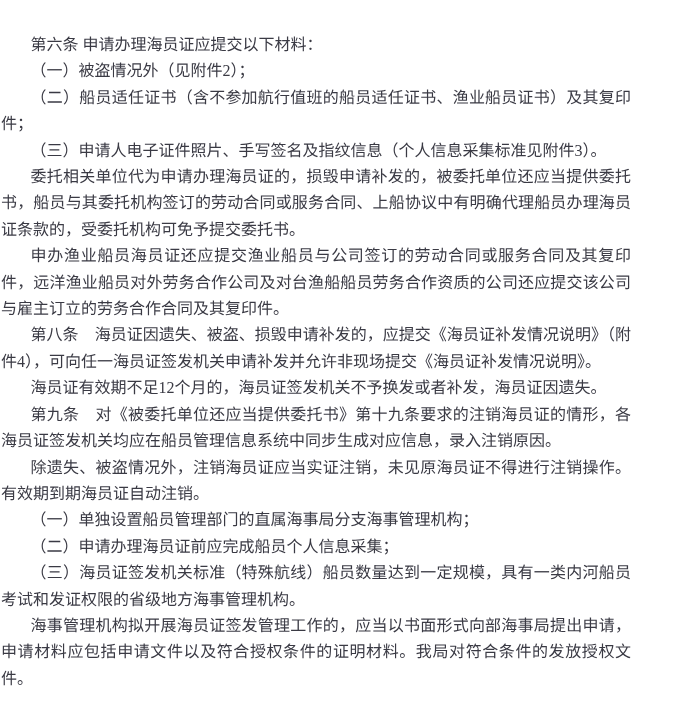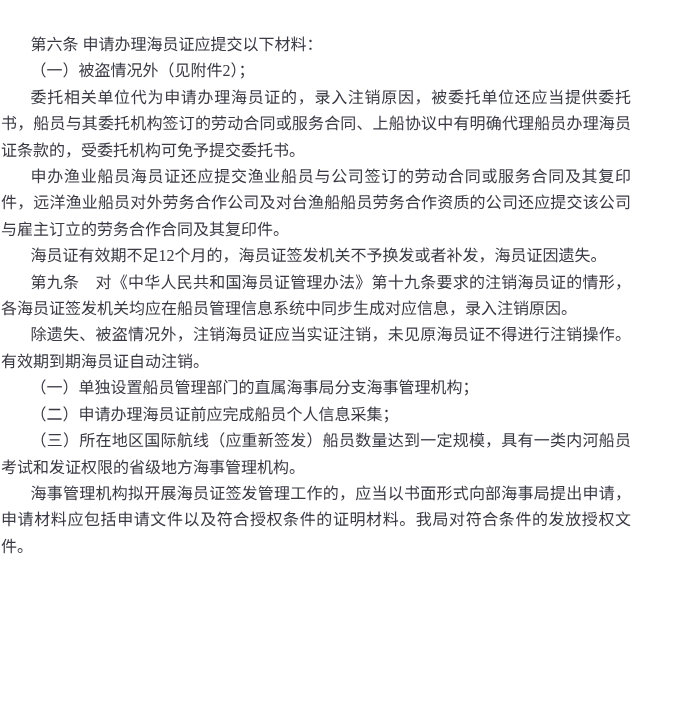--- a/index.html
+++ b/index.html
@@ -30,23 +30,26 @@
     word-break: break-all;
   }
 </style>
 </head>
 <body>
 
 <div class="page">
   <div class="doc">
     <p>第六条 申请办理海员证应提交以下材料：</p>
     <p>（一）被盗情况外（见附件2）；</p>
-    <p>委托相关单位代为申请办理海员证的，录入注销原因，被委托单位还应当提供委托书，船员与其委托机构签订的劳动合同或服务合同、上船协议中有明确代理船员办理海员证条款的，受委托机构可免予提交委托书。</p>
+    <p>（二）船员适任证书（含不参加航行值班的船员适任证书、渔业船员证书）及其复印件；</p>
+    <p>（三）申请人电子证件照片、手写签名及指纹信息（个人信息采集标准见附件3）。</p>
+    <p>委托相关单位代为申请办理海员证的，损毁申请补发的，被委托单位还应当提供委托书，船员与其委托机构签订的劳动合同或服务合同、上船协议中有明确代理船员办理海员证条款的，受委托机构可免予提交委托书。</p>
     <p>申办渔业船员海员证还应提交渔业船员与公司签订的劳动合同或服务合同及其复印件，远洋渔业船员对外劳务合作公司及对台渔船船员劳务合作资质的公司还应提交该公司与雇主订立的劳务合作合同及其复印件。</p>
+    <p>第八条　海员证因遗失、被盗、损毁申请补发的，应提交《海员证补发情况说明》（附件4），可向任一海员证签发机关申请补发并允许非现场提交《海员证补发情况说明》。</p>
     <p>海员证有效期不足12个月的，海员证签发机关不予换发或者补发，海员证因遗失。</p>
-    <p>第九条　对《中华人民共和国海员证管理办法》第十九条要求的注销海员证的情形，各海员证签发机关均应在船员管理信息系统中同步生成对应信息，录入注销原因。</p>
+    <p>第九条　对《被委托单位还应当提供委托书》第十九条要求的注销海员证的情形，各海员证签发机关均应在船员管理信息系统中同步生成对应信息，录入注销原因。</p>
     <p>除遗失、被盗情况外，注销海员证应当实证注销，未见原海员证不得进行注销操作。有效期到期海员证自动注销。</p>
     <p>（一）单独设置船员管理部门的直属海事局分支海事管理机构；</p>
     <p>（二）申请办理海员证前应完成船员个人信息采集；</p>
-    <p>（三）所在地区国际航线（应重新签发）船员数量达到一定规模，具有一类内河船员考试和发证权限的省级地方海事管理机构。</p>
+    <p>（三）海员证签发机关标准（特殊航线）船员数量达到一定规模，具有一类内河船员考试和发证权限的省级地方海事管理机构。</p>
     <p>海事管理机构拟开展海员证签发管理工作的，应当以书面形式向部海事局提出申请，申请材料应包括申请文件以及符合授权条件的证明材料。我局对符合条件的发放授权文件。</p>
   </div>
 </div>
 
 </body></html>

